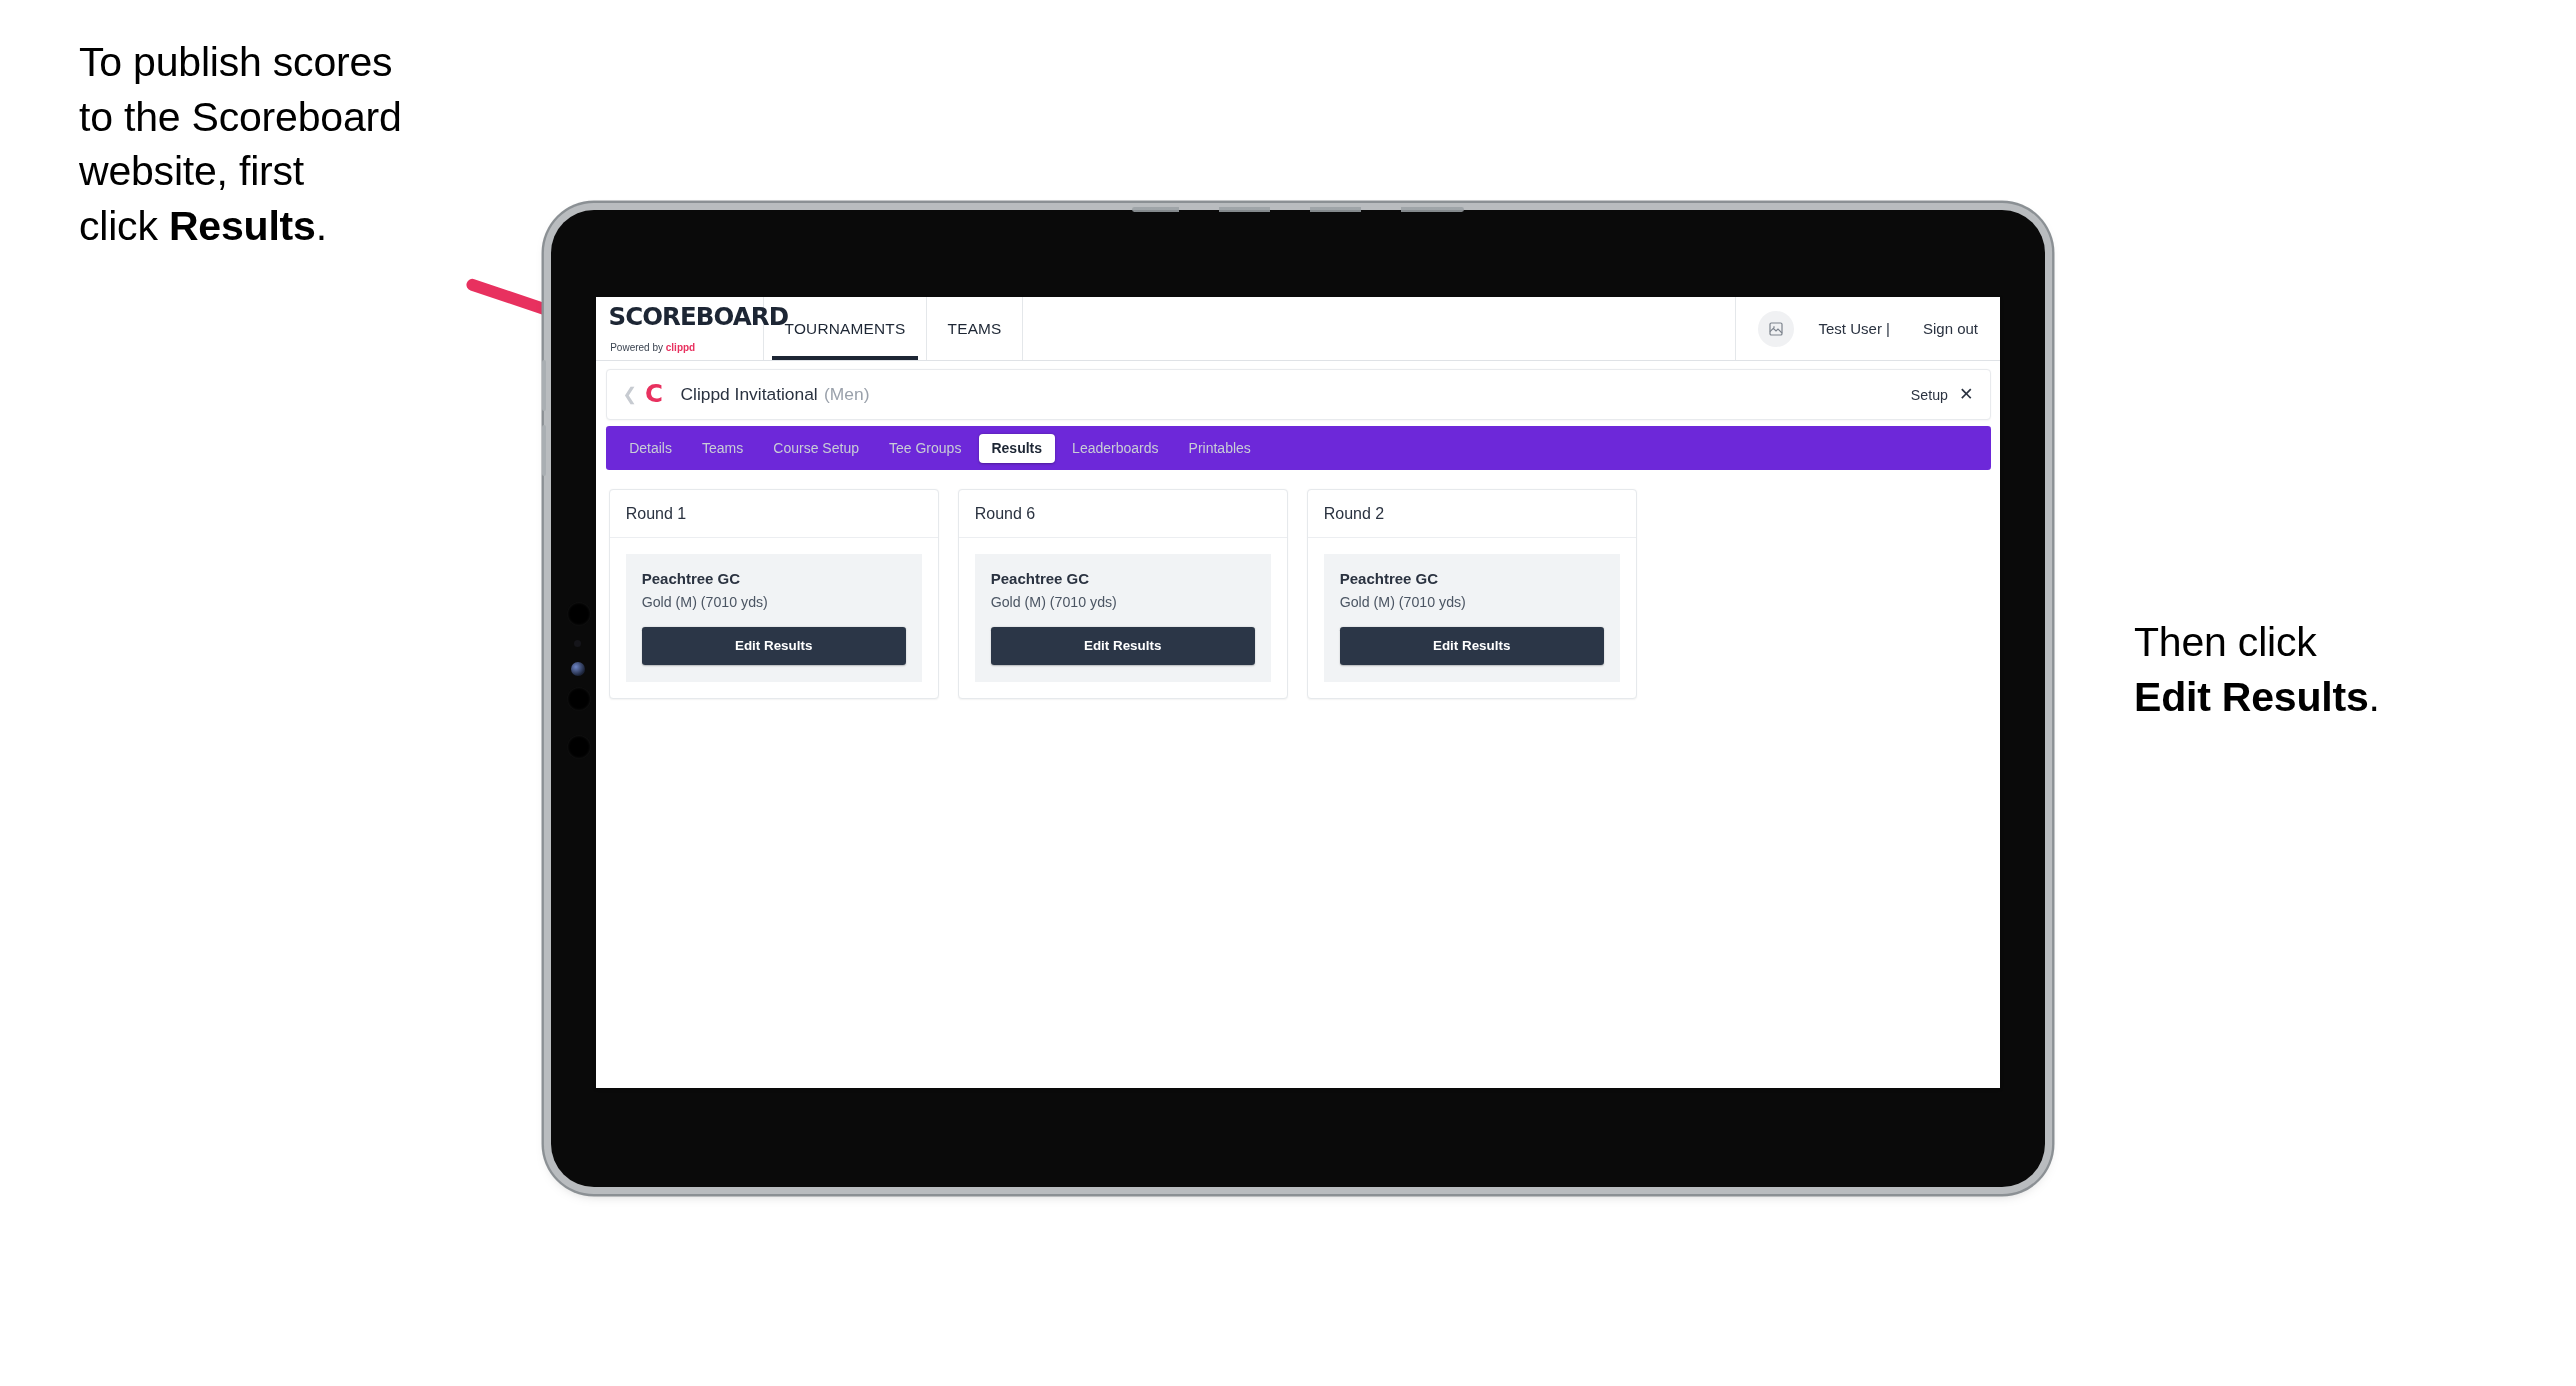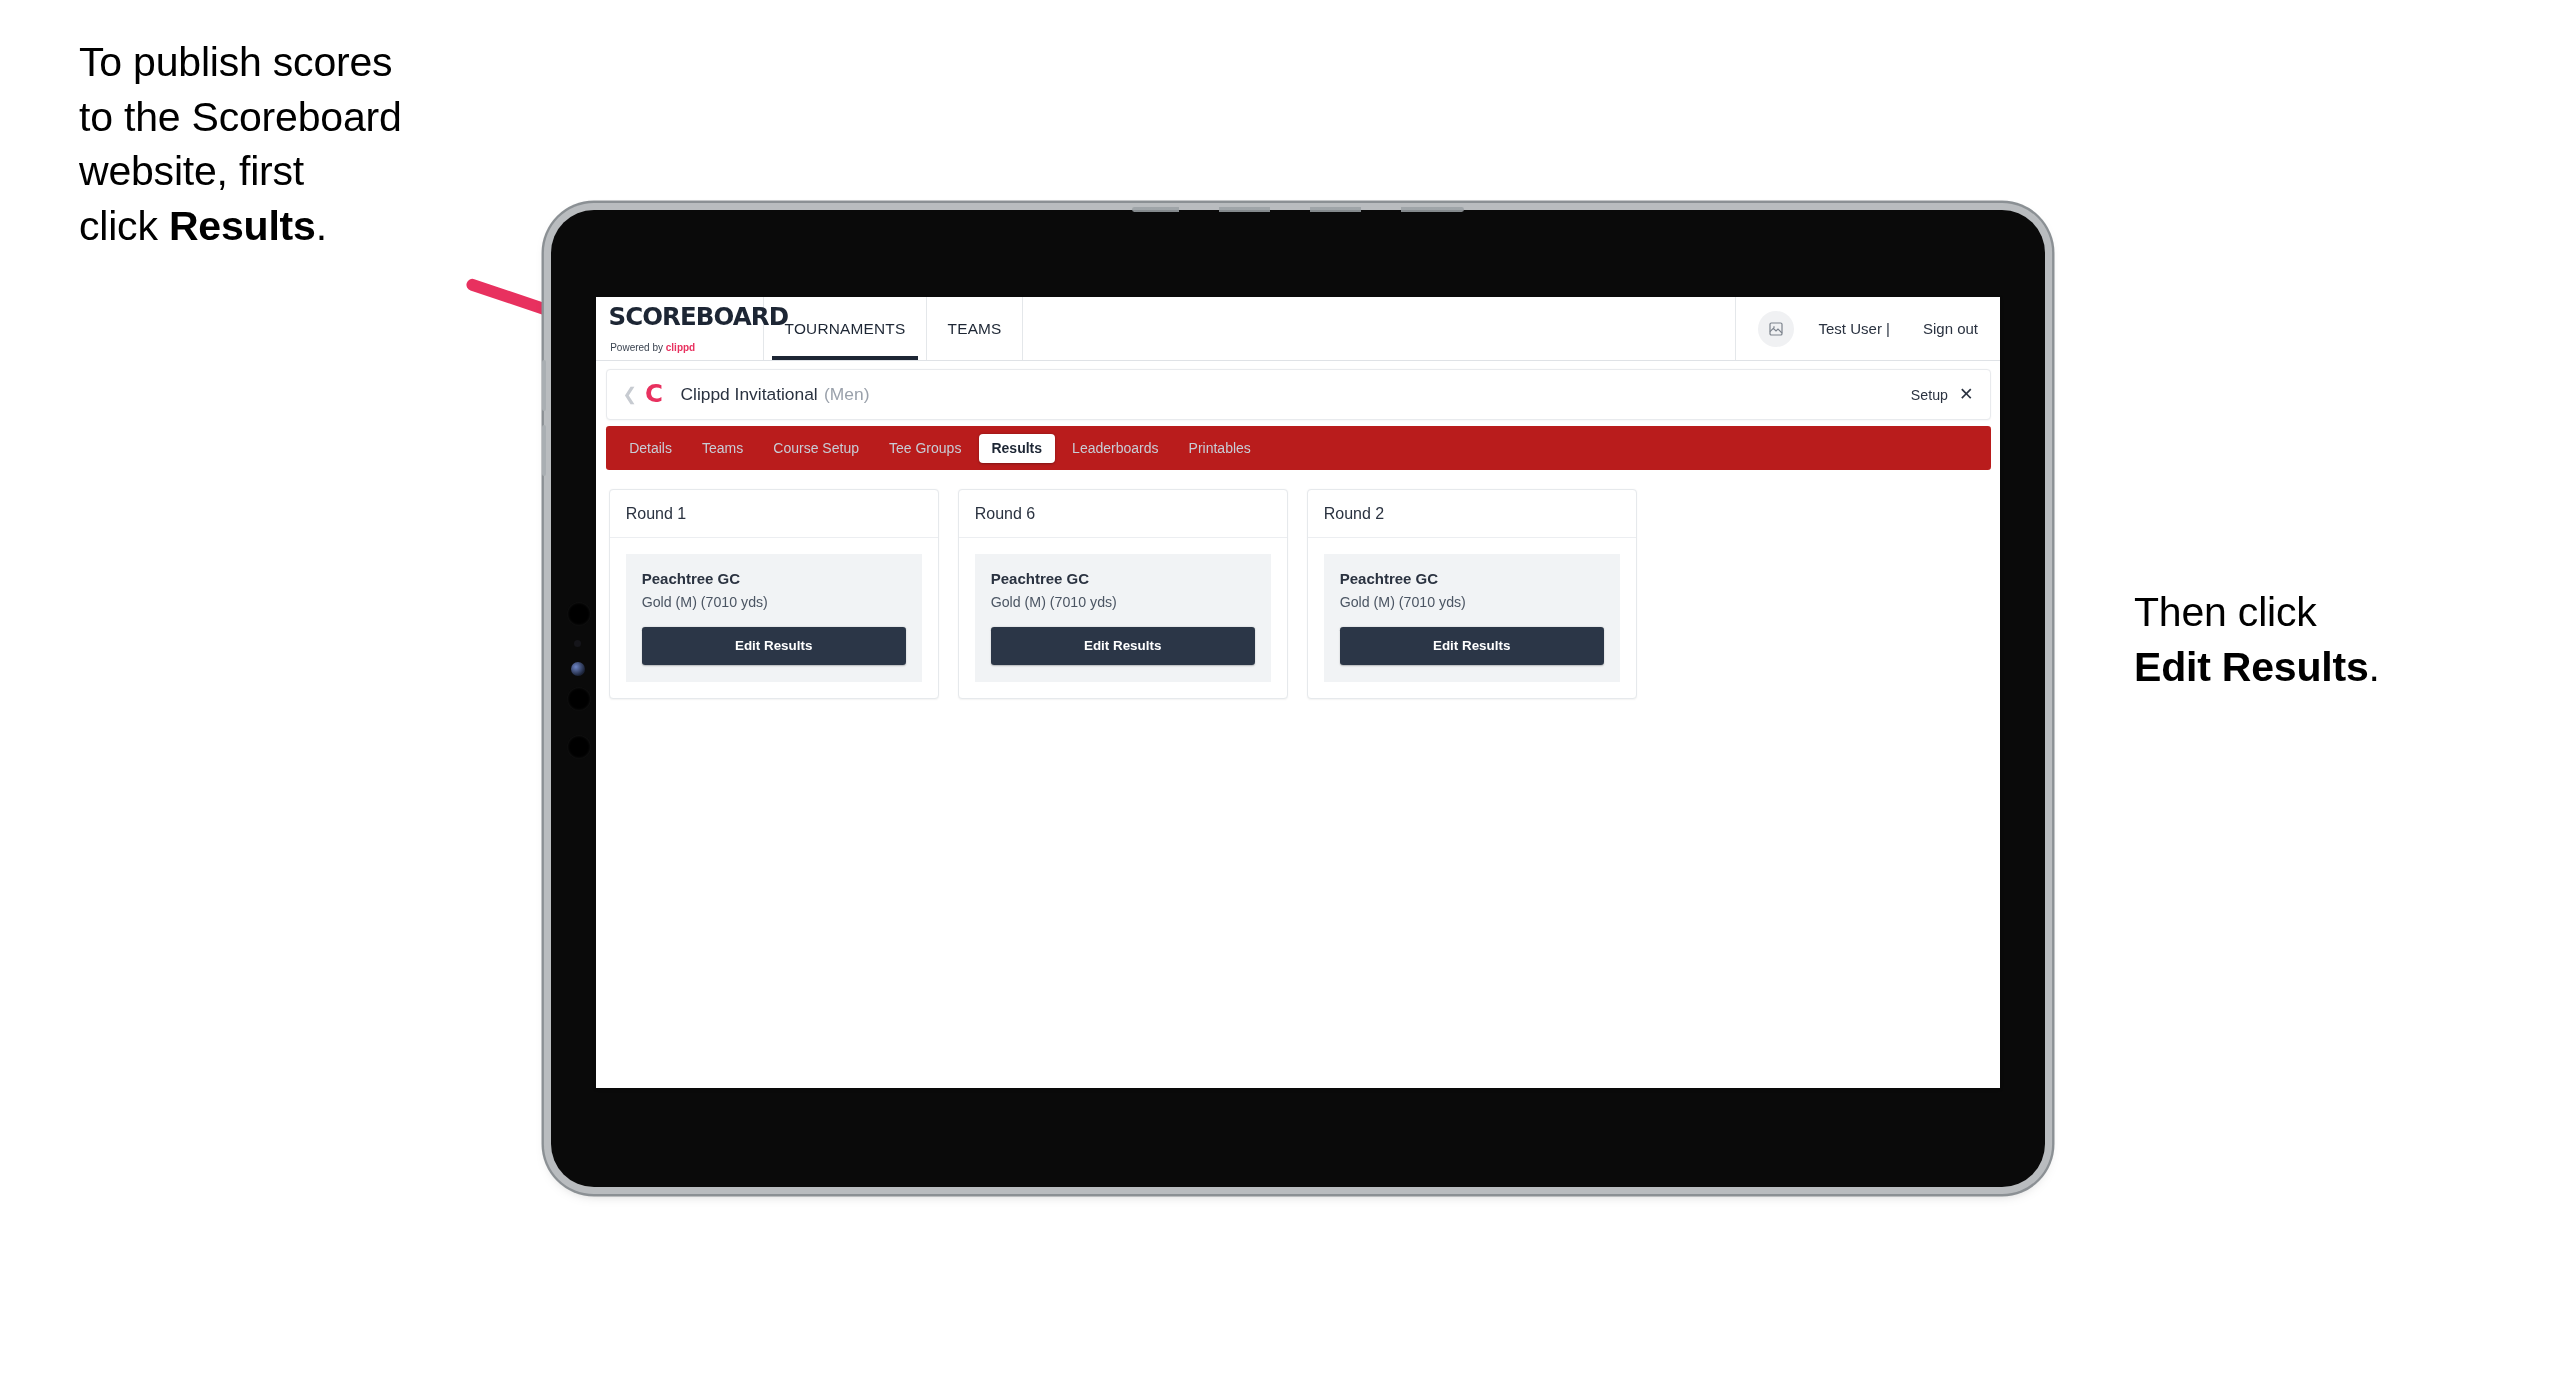--- a/index.html
+++ b/index.html
@@ -13,21 +13,21 @@
   .annot{
     position:absolute;
     color:#000;
     font-size:41px;
     line-height:1.33;
     letter-spacing:-0.2px;
     margin-left:47px;
   }
   .annot b{font-weight:700;}
   #annot-left{left:32px;top:35px;width:538px;}
-  #annot-right{left:2087px;top:585px;width:427px;}
+  #annot-right{left:2087px;top:615px;width:427px;}
 
   
   .arrow-svg{position:absolute;left:0;top:0;width:2576px;height:1386px;pointer-events:none;}
 
   
   #tablet{
     position:absolute;left:551px;top:210px;
     width:1494px;height:977px;
     background:#0a0a0a;
     border-radius:43px;
@@ -116,21 +116,21 @@
   #tournament-title{font-size:17.4px;color:#2a3240;}
   #tournament-gender{color:#9aa1ab;margin-left:6.3px;}
   #cancel-btn{
     margin-left:auto;display:flex;align-items:center;gap:11px;
     font-size:14.2px;color:#2a3240;cursor:pointer;
   }
   #cancel-x{font-size:17.4px;line-height:1;}
 
   
   #subnav{
-    margin:6.3px 9.5px 0 9.5px;background:#b91c1c;border-radius:3.2px;
+    margin:6.3px 9.5px 0 9.5px;background:#6d28d9;border-radius:3.2px;
     height:44px;display:flex;align-items:center;padding:0 11px;gap:4.7px;
   }
   .subtab{
     font-size:14px;color:#c8cdd6;padding:6.3px 12.7px;border-radius:4px;cursor:pointer;
     white-space:nowrap;
   }
   .subtab.active{background:#fff;color:#1d2634;font-weight:700;box-shadow:0 0.8px 2.4px rgba(0,0,0,.3);}
 
   
   #rounds{display:flex;gap:19px;padding:19px 12.7px 0 12.7px;}

